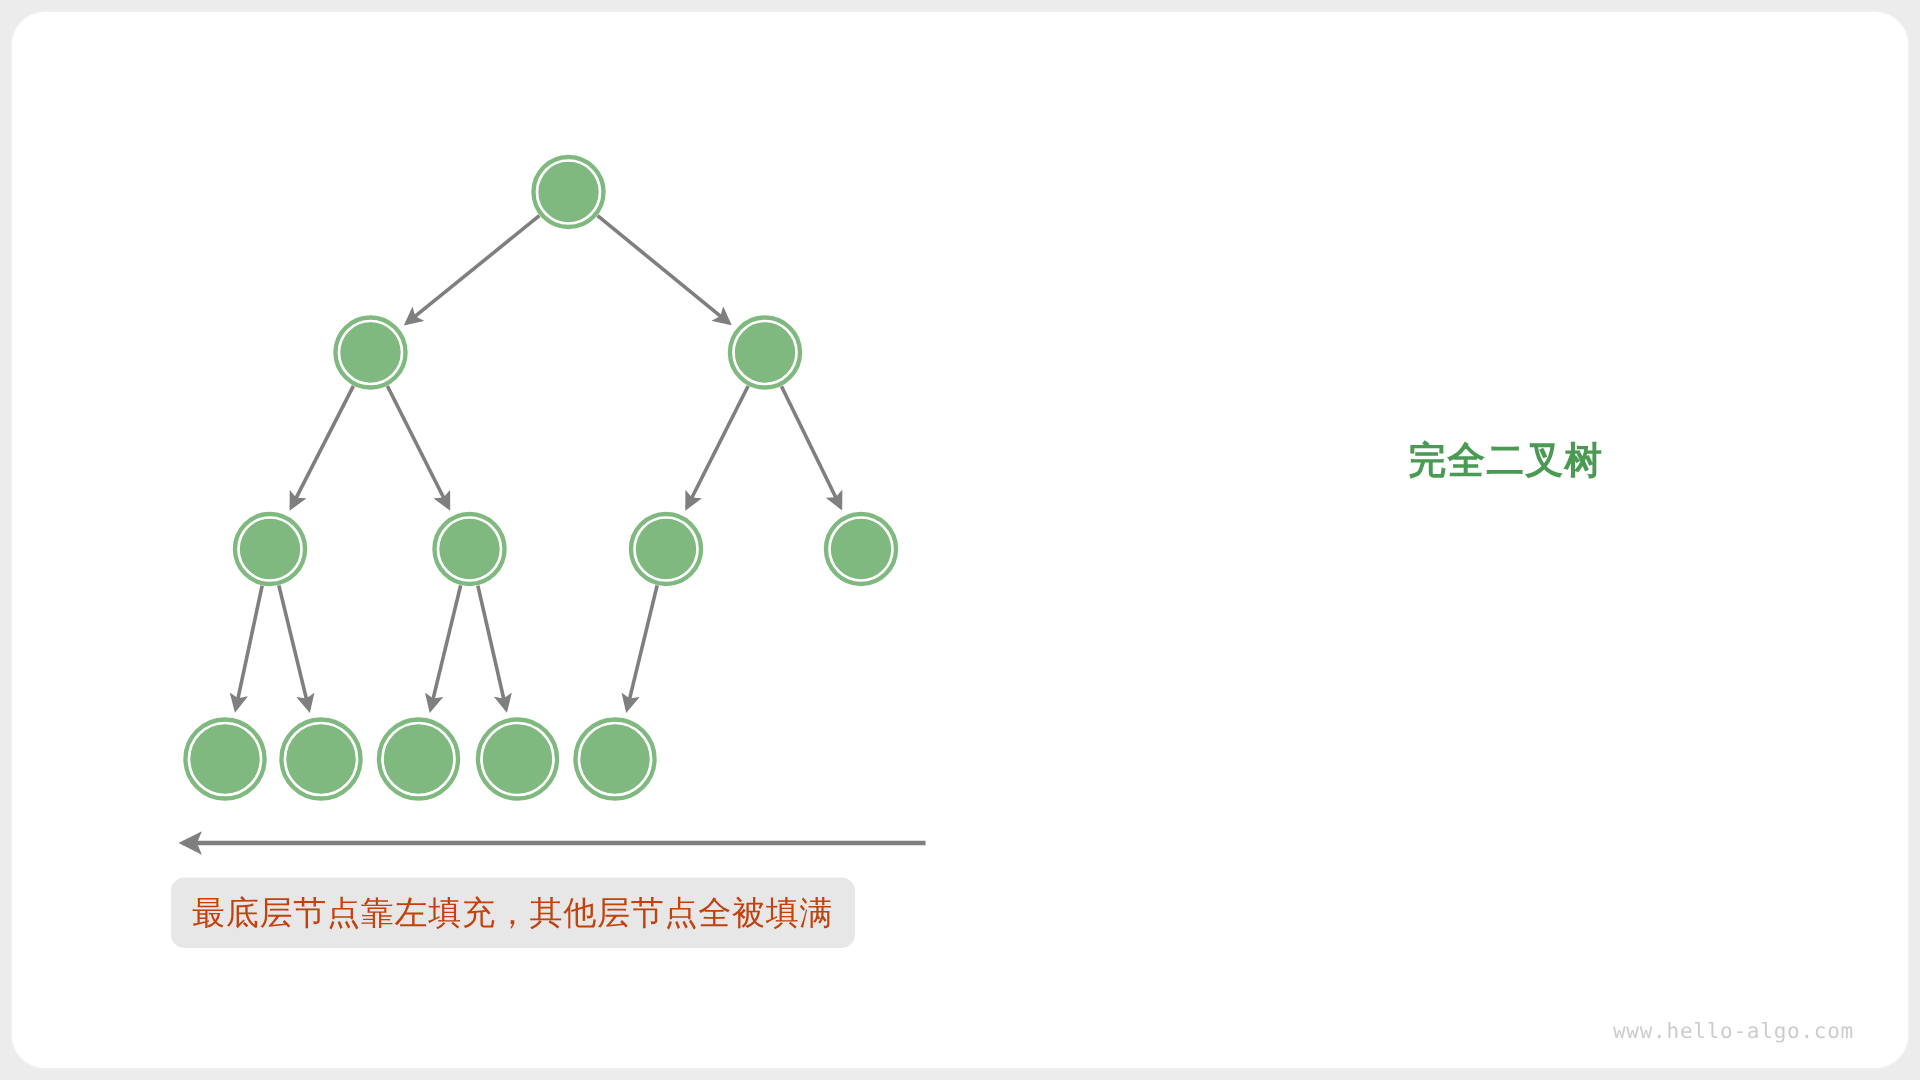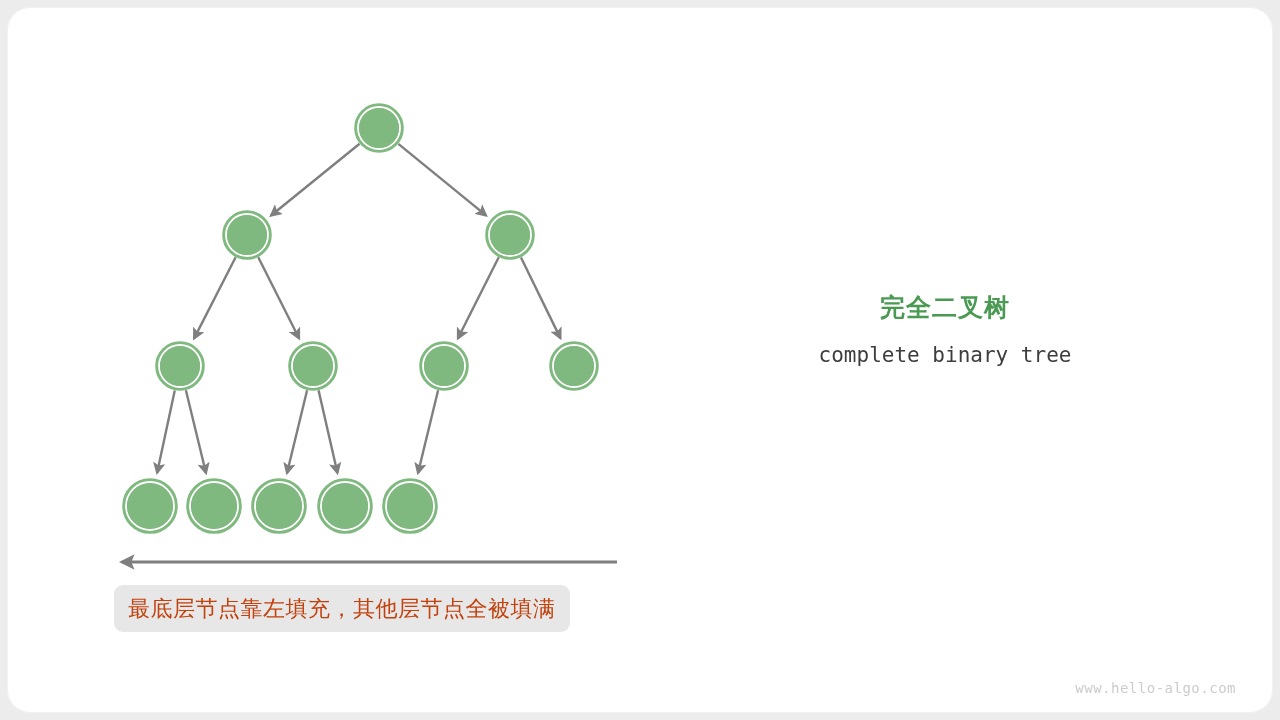--- a/index.html
+++ b/index.html
@@ -27,21 +27,21 @@
   }
   #diagram {
     position: absolute;
     left: 0;
     top: 0;
     width: 1280px;
     height: 720px;
   }
   .legend {
     position: absolute;
-    left: 767px;
+    left: 826px;
     top: 292px;
     width: 356px;
     text-align: center;
   }
   .legend-title {
     font-family: "Liberation Sans", sans-serif;
     font-weight: bold;
     font-size: 25px;
     color: #4a9a53;
     letter-spacing: 1px;
@@ -170,21 +170,20 @@
           <circle cx="410" cy="506" r="22.8" fill="#7fb97f"></circle>
         </g>
       </g>
     <g id="fill-arrow-layer">
         <line x1="617" y1="562" x2="122" y2="562" stroke="#7f7f7f" stroke-width="3" marker-end="url(#arrowhead-left)"></line>
       </g>
   </svg>
 
   <div class="legend">
     <div class="legend-title">完全二叉树</div>
-    <div class="legend-sub">complete binary tree</div>
   </div>
 
   <div class="caption-pill">
     <span>最底层节点靠左填充，其他层节点全被填满</span>
   </div>
 
   <div class="watermark">www.hello-algo.com</div>
 </div>
 
 </body></html>

